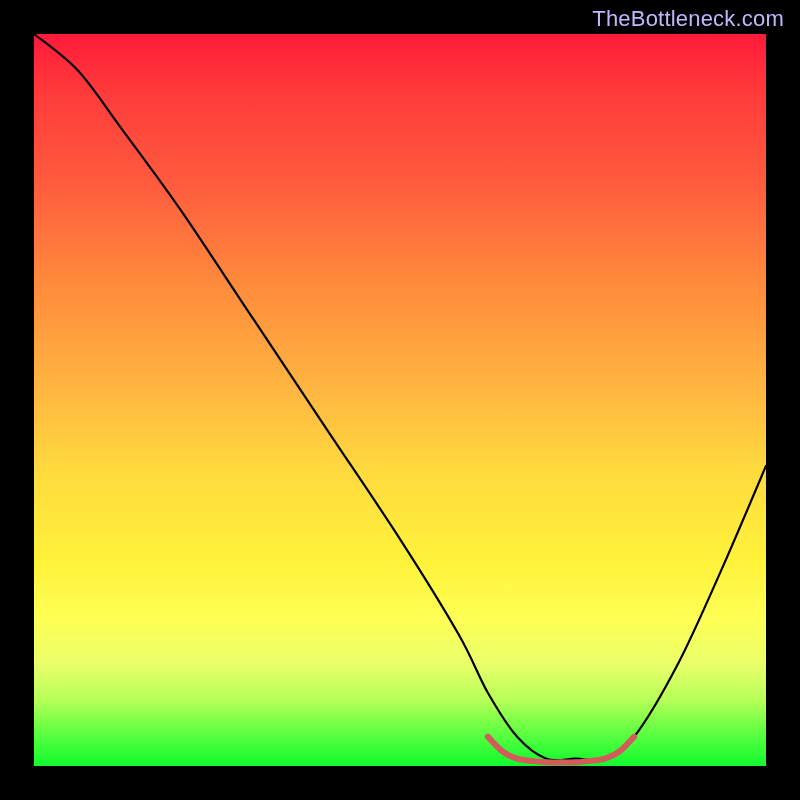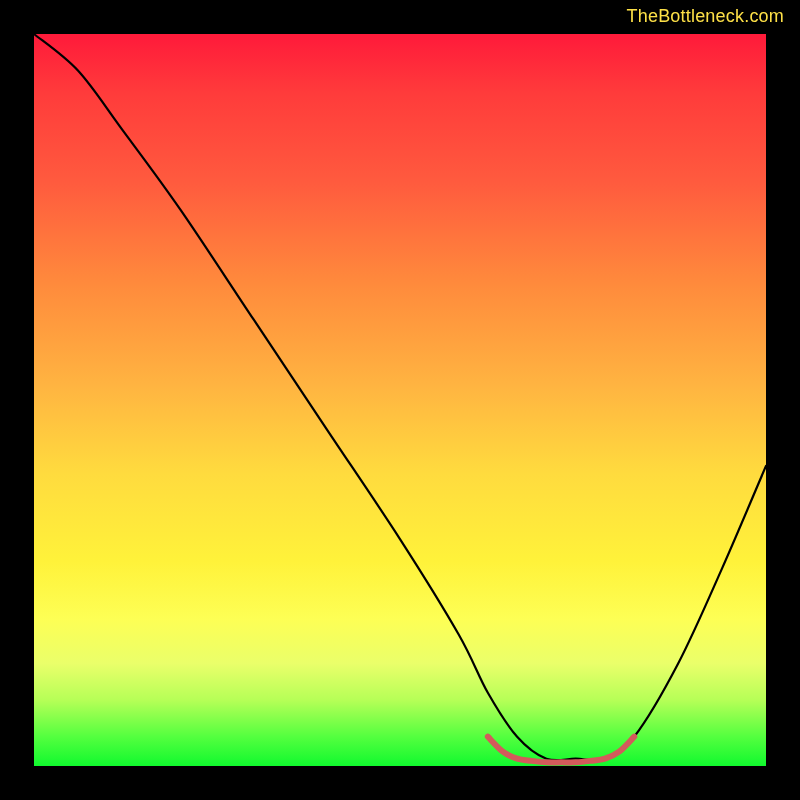--- a/index.html
+++ b/index.html
@@ -32,22 +32,22 @@
       #fdff55 80%,
       #eaff6a 86%,
       #b6ff57 91%,
       #54ff3f 96%,
       #11f92e 100%);
   }
   .watermark {
     position: absolute;
     top: 6px;
     right: 16px;
-    color: #fde047;
-    font-size: 18px;
+    color: #c4b5fd;
+    font-size: 22px;
     letter-spacing: 0.2px;
     user-select: none;
   }
   svg.curves {
     position: absolute;
     left: 0;
     top: 0;
   }
 </style>
 </head>

